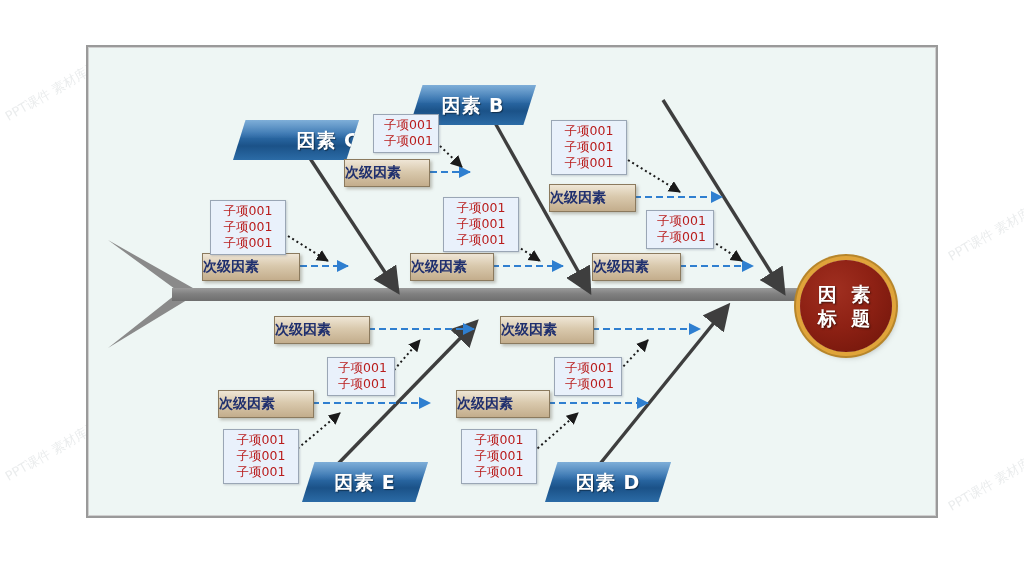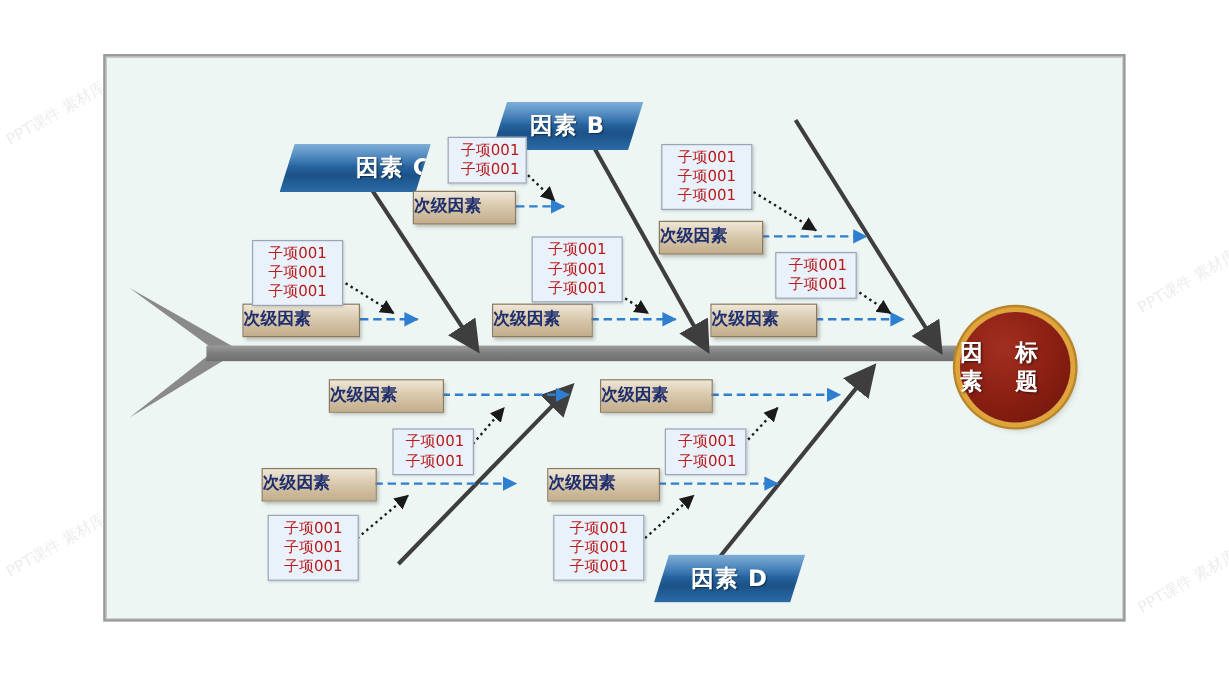--- a/index.html
+++ b/index.html
@@ -105,21 +105,21 @@
     position: absolute;
     left: 800px;
     top: 260px;
     width: 92px;
     height: 92px;
     border-radius: 50%;
     background: radial-gradient(circle at 38% 32%, #a02f20 0%, #8e2114 45%, #6d1409 100%);
     box-shadow: 0 0 0 4px #e0a43a, 0 0 0 6px #b7862b, 3px 4px 7px rgba(0,0,0,0.35);
     color: #ffffff;
     display: flex;
-    flex-direction: row;
+    flex-direction: column;
     align-items: center;
     justify-content: center;
     font-size: 19px;
     font-weight: bold;
     letter-spacing: 4px;
     text-shadow: 1px 1px 2px rgba(0,0,0,0.6);
   }
   #hub div { line-height: 24px; }
 
   
@@ -205,20 +205,24 @@
   </svg>
 
   <div class="banner top" style="left:233px; top:92px; width:126px;text-align:right;">
     <div class="gloss"></div>
     <span class="lbl">因素 C</span>
   </div>
   <div class="banner top" style="left:410px; top:57px; width:126px;">
     <div class="gloss"></div>
     <span class="lbl">因素 B</span>
   </div>
+  <div class="banner bottom" style="left:302px; top:462px; width:126px;">
+    <div class="gloss"></div>
+    <span class="lbl">因素 E</span>
+  </div>
   <div class="banner bottom" style="left:545px; top:462px; width:126px;text-align:center;">
     <div class="gloss"></div>
     <span class="lbl">因素 D</span>
   </div>
 
   <div class="sec" style="left:344px; top:159px; width:84px;">次级因素</div>
   <div class="sec" style="left:202px; top:253px; width:96px;">次级因素</div>
 
   <div class="sec" style="left:410px; top:253px; width:82px;">次级因素</div>
 

